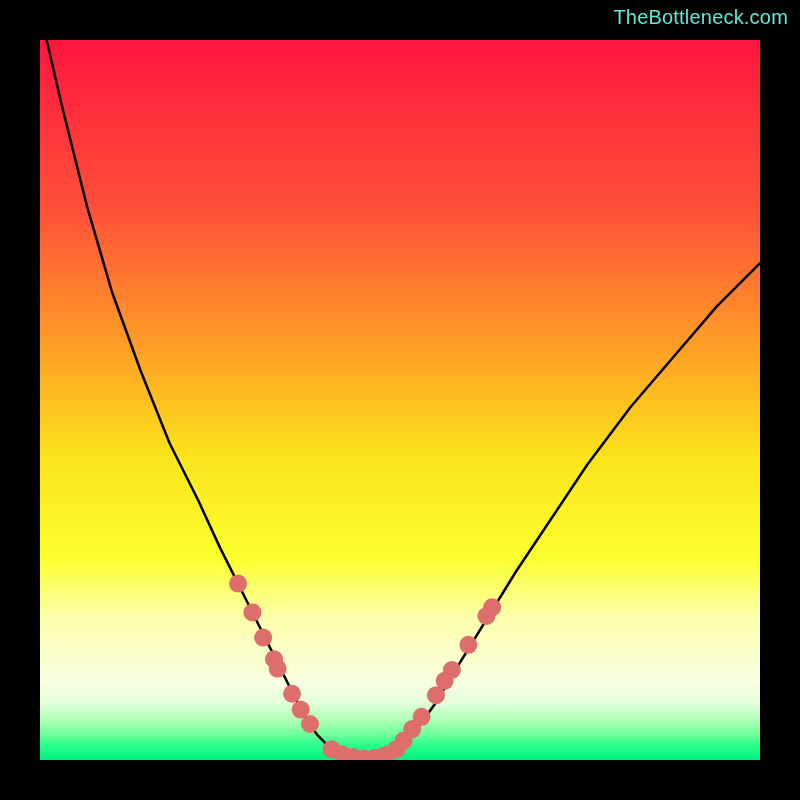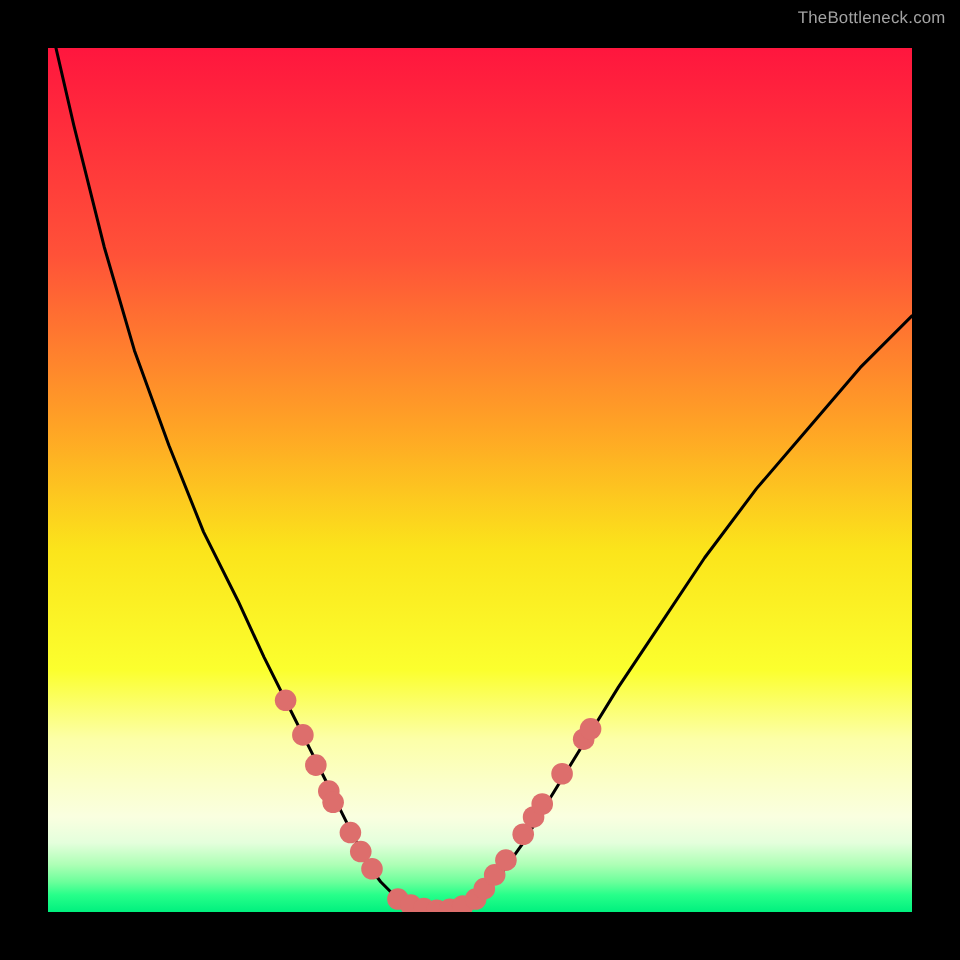--- a/index.html
+++ b/index.html
@@ -31,22 +31,22 @@
     position: absolute;
     left: 0;
     top: 0;
     width: 100%;
     height: 100%;
   }
   .watermark {
     position: absolute;
     top: 6px;
     right: 12px;
-    color: #a3a3a3;
-    font-size: 14px;
+    color: #5eead4;
+    font-size: 20px;
     letter-spacing: 0.2px;
     text-align: right;
   }
   svg.curves {
     position: absolute;
     left: 0;
     top: 0;
     width: 100%;
     height: 100%;
   }

